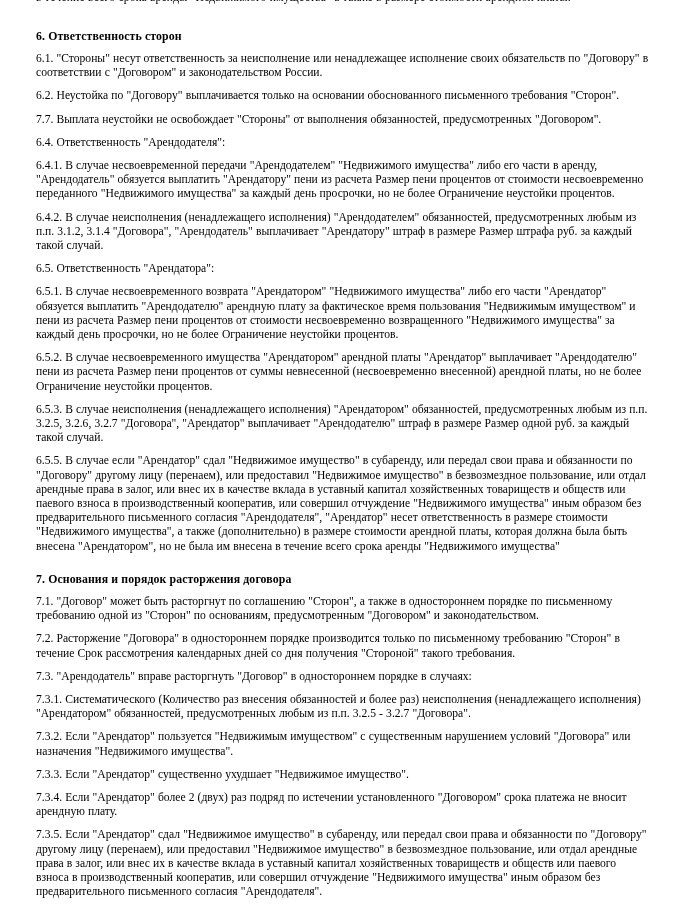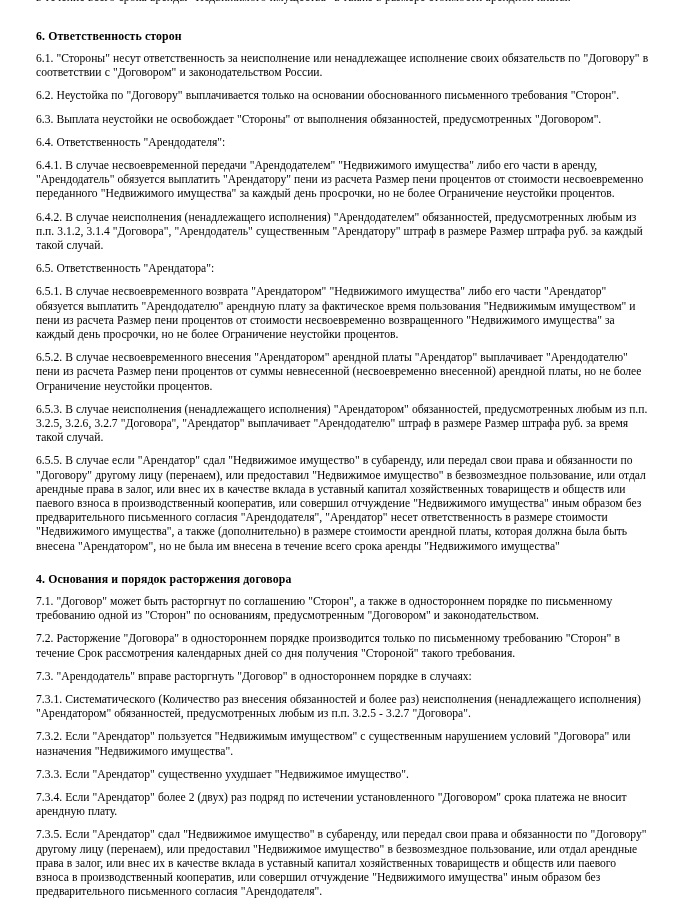--- a/index.html
+++ b/index.html
@@ -68,31 +68,31 @@
 <div class="page">
 
   <div class="cut-line">
     <span class="inner">в течение всего срока аренды "Недвижимого имущества" а также в размере стоимости арендной платы.</span>
   </div>
 
   <h2 class="section-heading first">6. Ответственность сторон</h2>
 
   <p class="clause">6.1. "Стороны" несут ответственность за неисполнение или ненадлежащее исполнение своих обязательств по "Договору" в соответствии с "Договором" и законодательством России.</p>
   <p class="clause">6.2. Неустойка по "Договору" выплачивается только на основании обоснованного письменного требования "Сторон".</p>
-  <p class="clause">6.3. Выплата неустойки не освобождает "Стороны" от выполнения обязанностей, предусмотренных "Договором".</p>
+  <p class="clause">7.7. Выплата неустойки не освобождает "Стороны" от выполнения обязанностей, предусмотренных "Договором".</p>
   <p class="clause">6.4. Ответственность "Арендодателя":</p>
   <p class="clause">6.4.1. В случае несвоевременной передачи "Арендодателем" "Недвижимого имущества" либо его части в аренду, "Арендодатель" обязуется выплатить "Арендатору" пени из расчета Размер пени процентов от стоимости несвоевременно переданного "Недвижимого имущества" за каждый день просрочки, но не более Ограничение неустойки процентов.</p>
-  <p class="clause">6.4.2. В случае неисполнения (ненадлежащего исполнения) "Арендодателем" обязанностей, предусмотренных любым из п.п. 3.1.2, 3.1.4 "Договора", "Арендодатель" существенным "Арендатору" штраф в размере Размер штрафа руб. за каждый такой случай.</p>
+  <p class="clause">6.4.2. В случае неисполнения (ненадлежащего исполнения) "Арендодателем" обязанностей, предусмотренных любым из п.п. 3.1.2, 3.1.4 "Договора", "Арендодатель" выплачивает "Арендатору" штраф в размере Размер штрафа руб. за каждый такой случай.</p>
   <p class="clause">6.5. Ответственность "Арендатора":</p>
   <p class="clause">6.5.1. В случае несвоевременного возврата "Арендатором" "Недвижимого имущества" либо его части "Арендатор" обязуется выплатить "Арендодателю" арендную плату за фактическое время пользования "Недвижимым имуществом" и пени из расчета Размер пени процентов от стоимости несвоевременно возвращенного "Недвижимого имущества" за каждый день просрочки, но не более Ограничение неустойки процентов.</p>
-  <p class="clause">6.5.2. В случае несвоевременного внесения "Арендатором" арендной платы "Арендатор" выплачивает "Арендодателю" пени из расчета Размер пени процентов от суммы невнесенной (несвоевременно внесенной) арендной платы, но не более Ограничение неустойки процентов.</p>
-  <p class="clause">6.5.3. В случае неисполнения (ненадлежащего исполнения) "Арендатором" обязанностей, предусмотренных любым из п.п. 3.2.5, 3.2.6, 3.2.7 "Договора", "Арендатор" выплачивает "Арендодателю" штраф в размере Размер штрафа руб. за время такой случай.</p>
+  <p class="clause">6.5.2. В случае несвоевременного имущества "Арендатором" арендной платы "Арендатор" выплачивает "Арендодателю" пени из расчета Размер пени процентов от суммы невнесенной (несвоевременно внесенной) арендной платы, но не более Ограничение неустойки процентов.</p>
+  <p class="clause">6.5.3. В случае неисполнения (ненадлежащего исполнения) "Арендатором" обязанностей, предусмотренных любым из п.п. 3.2.5, 3.2.6, 3.2.7 "Договора", "Арендатор" выплачивает "Арендодателю" штраф в размере Размер одной руб. за каждый такой случай.</p>
   <p class="clause">6.5.5. В случае если "Арендатор" сдал "Недвижимое имущество" в субаренду, или передал свои права и обязанности по "Договору" другому лицу (перенаем), или предоставил "Недвижимое имущество" в безвозмездное пользование, или отдал арендные права в залог, или внес их в качестве вклада в уставный капитал хозяйственных товариществ и обществ или паевого взноса в производственный кооператив, или совершил отчуждение "Недвижимого имущества" иным образом без предварительного письменного согласия "Арендодателя", "Арендатор" несет ответственность в размере стоимости "Недвижимого имущества", а также (дополнительно) в размере стоимости арендной платы, которая должна была быть внесена "Арендатором", но не была им внесена в течение всего срока аренды "Недвижимого имущества"</p>
 
-  <h2 class="section-heading">4. Основания и порядок расторжения договора</h2>
+  <h2 class="section-heading">7. Основания и порядок расторжения договора</h2>
 
   <p class="clause">7.1. "Договор" может быть расторгнут по соглашению "Сторон", а также в одностороннем порядке по письменному требованию одной из "Сторон" по основаниям, предусмотренным "Договором" и законодательством.</p>
   <p class="clause">7.2. Расторжение "Договора" в одностороннем порядке производится только по письменному требованию "Сторон" в течение Срок рассмотрения календарных дней со дня получения "Стороной" такого требования.</p>
   <p class="clause">7.3. "Арендодатель" вправе расторгнуть "Договор" в одностороннем порядке в случаях:</p>
   <p class="clause">7.3.1. Систематического (Количество раз внесения обязанностей и более раз) неисполнения (ненадлежащего исполнения) "Арендатором" обязанностей, предусмотренных любым из п.п. 3.2.5 - 3.2.7 "Договора".</p>
   <p class="clause">7.3.2. Если "Арендатор" пользуется "Недвижимым имуществом" с существенным нарушением условий "Договора" или назначения "Недвижимого имущества".</p>
   <p class="clause">7.3.3. Если "Арендатор" существенно ухудшает "Недвижимое имущество".</p>
   <p class="clause">7.3.4. Если "Арендатор" более 2 (двух) раз подряд по истечении установленного "Договором" срока платежа не вносит арендную плату.</p>
   <p class="clause">7.3.5. Если "Арендатор" сдал "Недвижимое имущество" в субаренду, или передал свои права и обязанности по "Договору" другому лицу (перенаем), или предоставил "Недвижимое имущество" в безвозмездное пользование, или отдал арендные права в залог, или внес их в качестве вклада в уставный капитал хозяйственных товариществ и обществ или паевого взноса в производственный кооператив, или совершил отчуждение "Недвижимого имущества" иным образом без предварительного письменного согласия "Арендодателя".</p>
 

